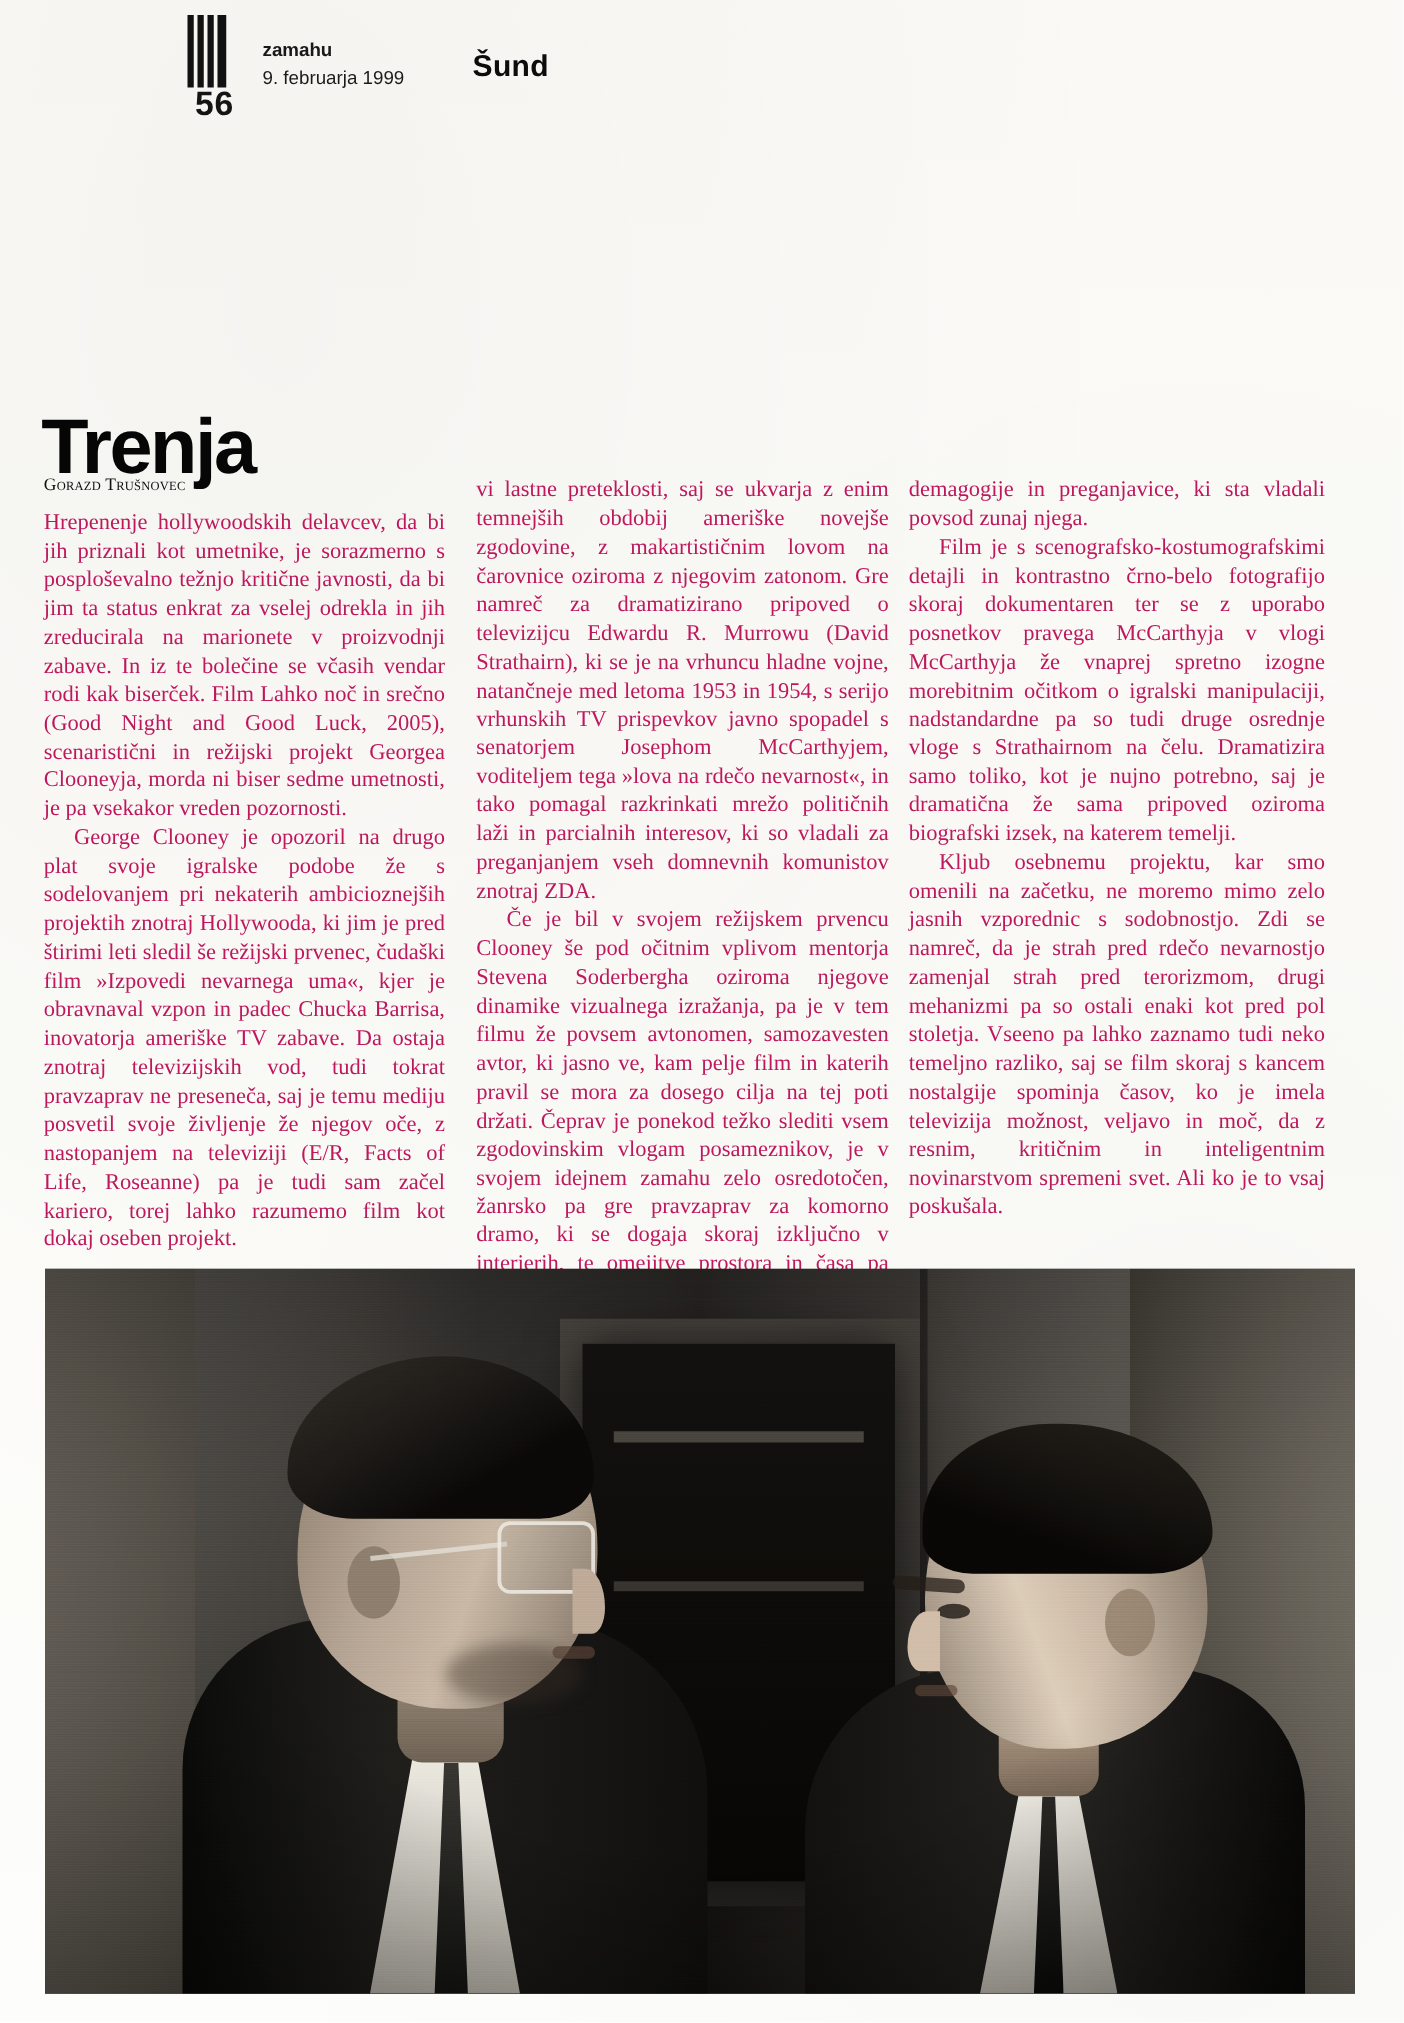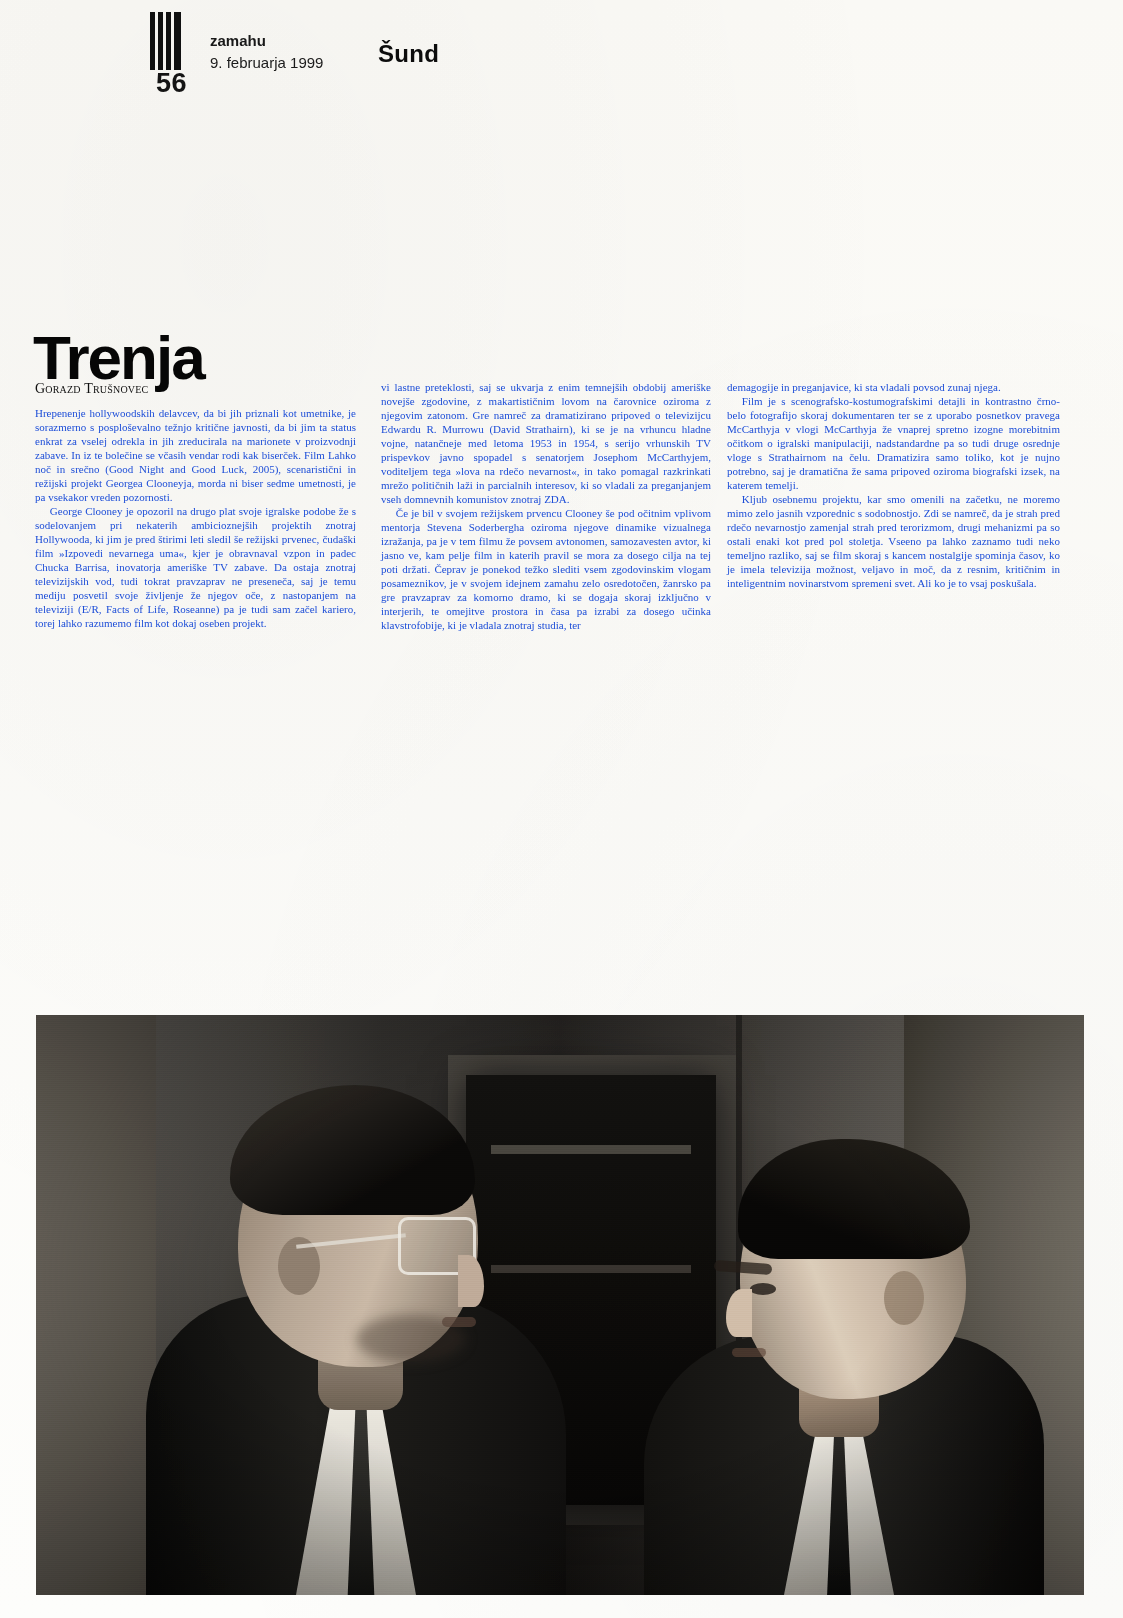--- a/index.html
+++ b/index.html
@@ -138,25 +138,25 @@
   }
   .byline .sc {
     font-variant: small-caps;
     font-size: 14px;
   }
 
   
   .col {
     position: absolute;
     top: 380px;
-    font-size: 11px;
+    font-size: 18px;
     line-height: 1.275;
     text-align: justify;
     text-justify: inter-word;
-    color: #1d4ed8;
+    color: #be185d;
     hyphens: auto;
   }
   .col p {
     margin: 0;
   }
   .col p + p {
     text-indent: 1.35em;
   }
   #col1 { left: 35px;  width: 321px; top: 406px; }
   #col2 { left: 381px; width: 330px; }

